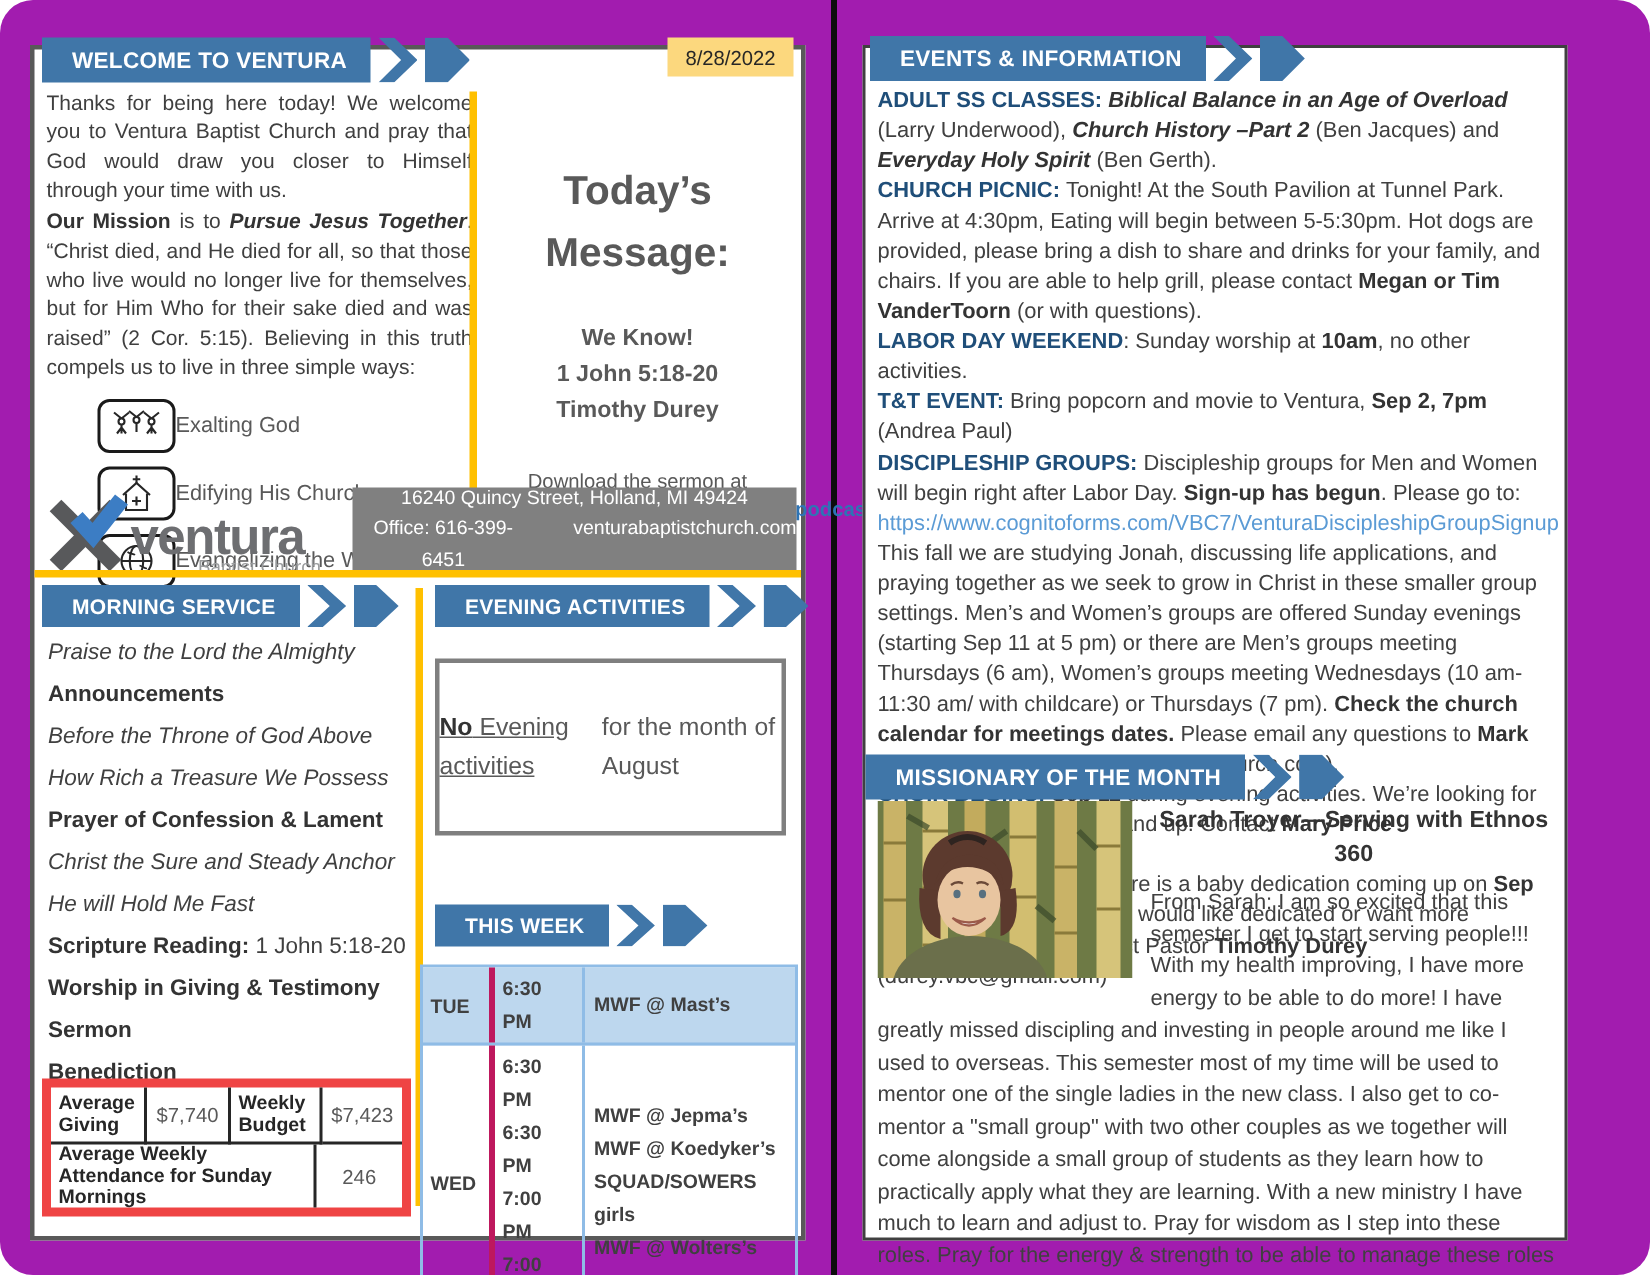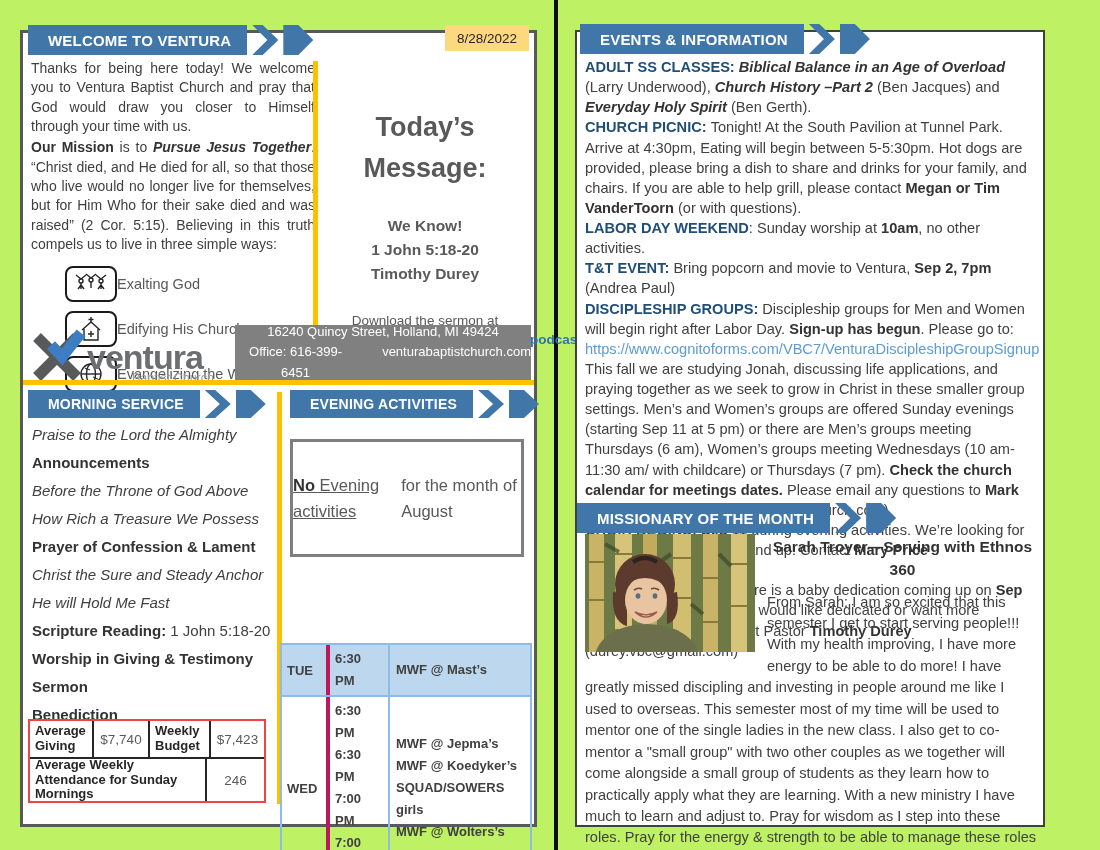--- a/index.html
+++ b/index.html
@@ -1,17 +1,17 @@
 <!DOCTYPE html>
 <html><head>
 <meta charset="utf-8">
 <style>
   html,body{margin:0;padding:0;background:#ffffff;}
-  .canvas{position:relative;width:1100px;height:850px;background:#bef264;overflow:hidden;
-          font-family:"Liberation Sans",sans-serif;color:#404040;}
+  .canvas{position:relative;width:1100px;height:850px;background:#a21caf;overflow:hidden;
+          font-family:"Liberation Sans",sans-serif;color:#404040;border-radius:22px;}
   .center-divider{position:absolute;left:554px;top:0;width:4px;height:850px;background:#0d0d0d;}
 
   
   .page{position:absolute;box-sizing:border-box;background:#fff;}
   .page-left{left:20px;top:30px;width:517px;height:797px;border:3px solid #595959;}
   .page-right{left:575px;top:30px;width:470px;height:797px;border:2px solid #404040;}
 
   
   .banner{position:absolute;display:flex;align-items:stretch;height:30px;}
   .banner .bar{background:#4076A8;color:#fff;font-weight:bold;font-size:15px;letter-spacing:.2px;
@@ -56,21 +56,21 @@
   .address-line2{display:flex;justify-content:center;gap:26px;}
 
   .yellow-hline{position:absolute;left:0;top:347px;width:511px;height:5px;background:#FFC000;}
   .yellow-vline2{position:absolute;left:254px;top:359px;width:4.5px;height:412px;background:#FFC000;}
 
   
   .service-list{position:absolute;left:9px;top:394px;width:242px;}
   .service-item{font-size:15px;line-height:16px;margin-bottom:12px;color:#404040;}
 
   
-  .stats{position:absolute;left:5px;top:686px;width:234px;border:2px solid #ef4444;font-size:13px;}
+  .stats{position:absolute;left:5px;top:686px;width:234px;border:6px solid #ef4444;font-size:13px;}
   .stats-row{display:flex;}
   .stats-row1 .cell{height:38px;}
   .stats-row2 .cell{height:42px;border-bottom:none !important;}
   .stats .cell{box-sizing:border-box;border-right:2px solid #262626;border-bottom:2px solid #262626;
                display:flex;align-items:center;padding:2px 5px;}
   .stats .cell:last-child{border-right:none;}
   .stats .lbl{font-weight:bold;color:#262626;line-height:1.15;}
   .stats .val{justify-content:center;color:#595959;font-size:13.5px;}
   .c1{width:64px;} .c2{width:56px;} .c3{width:61px;} .c4{flex:1;}
   .c5{width:177px;} .c6{flex:1;}
@@ -240,20 +240,25 @@
       <div class="bar">EVENING ACTIVITIES</div>
       <div class="chev"></div>
       <div class="tip"></div>
     </div>
 
     <div class="evening-box">
       <div class="evening-line1"><span class="r-b">No</span><span class="r-n"> Evening activities</span></div>
       <div>for the month of August</div>
     </div>
 
+    <div class="banner small" style="left:267px;top:570px;">
+      <div class="bar">THIS WEEK</div>
+      <div class="chev"></div>
+      <div class="tip"></div>
+    </div>
 
     <div class="wtable">
         <div class="wrow shaded">
           <div class="wday">TUE</div>
           <div class="wtimes">
             <div class="wtime">6:30 PM</div>
           </div>
           <div class="wevents">
             <div class="wevent">MWF @ Mast’s</div>
           </div>

